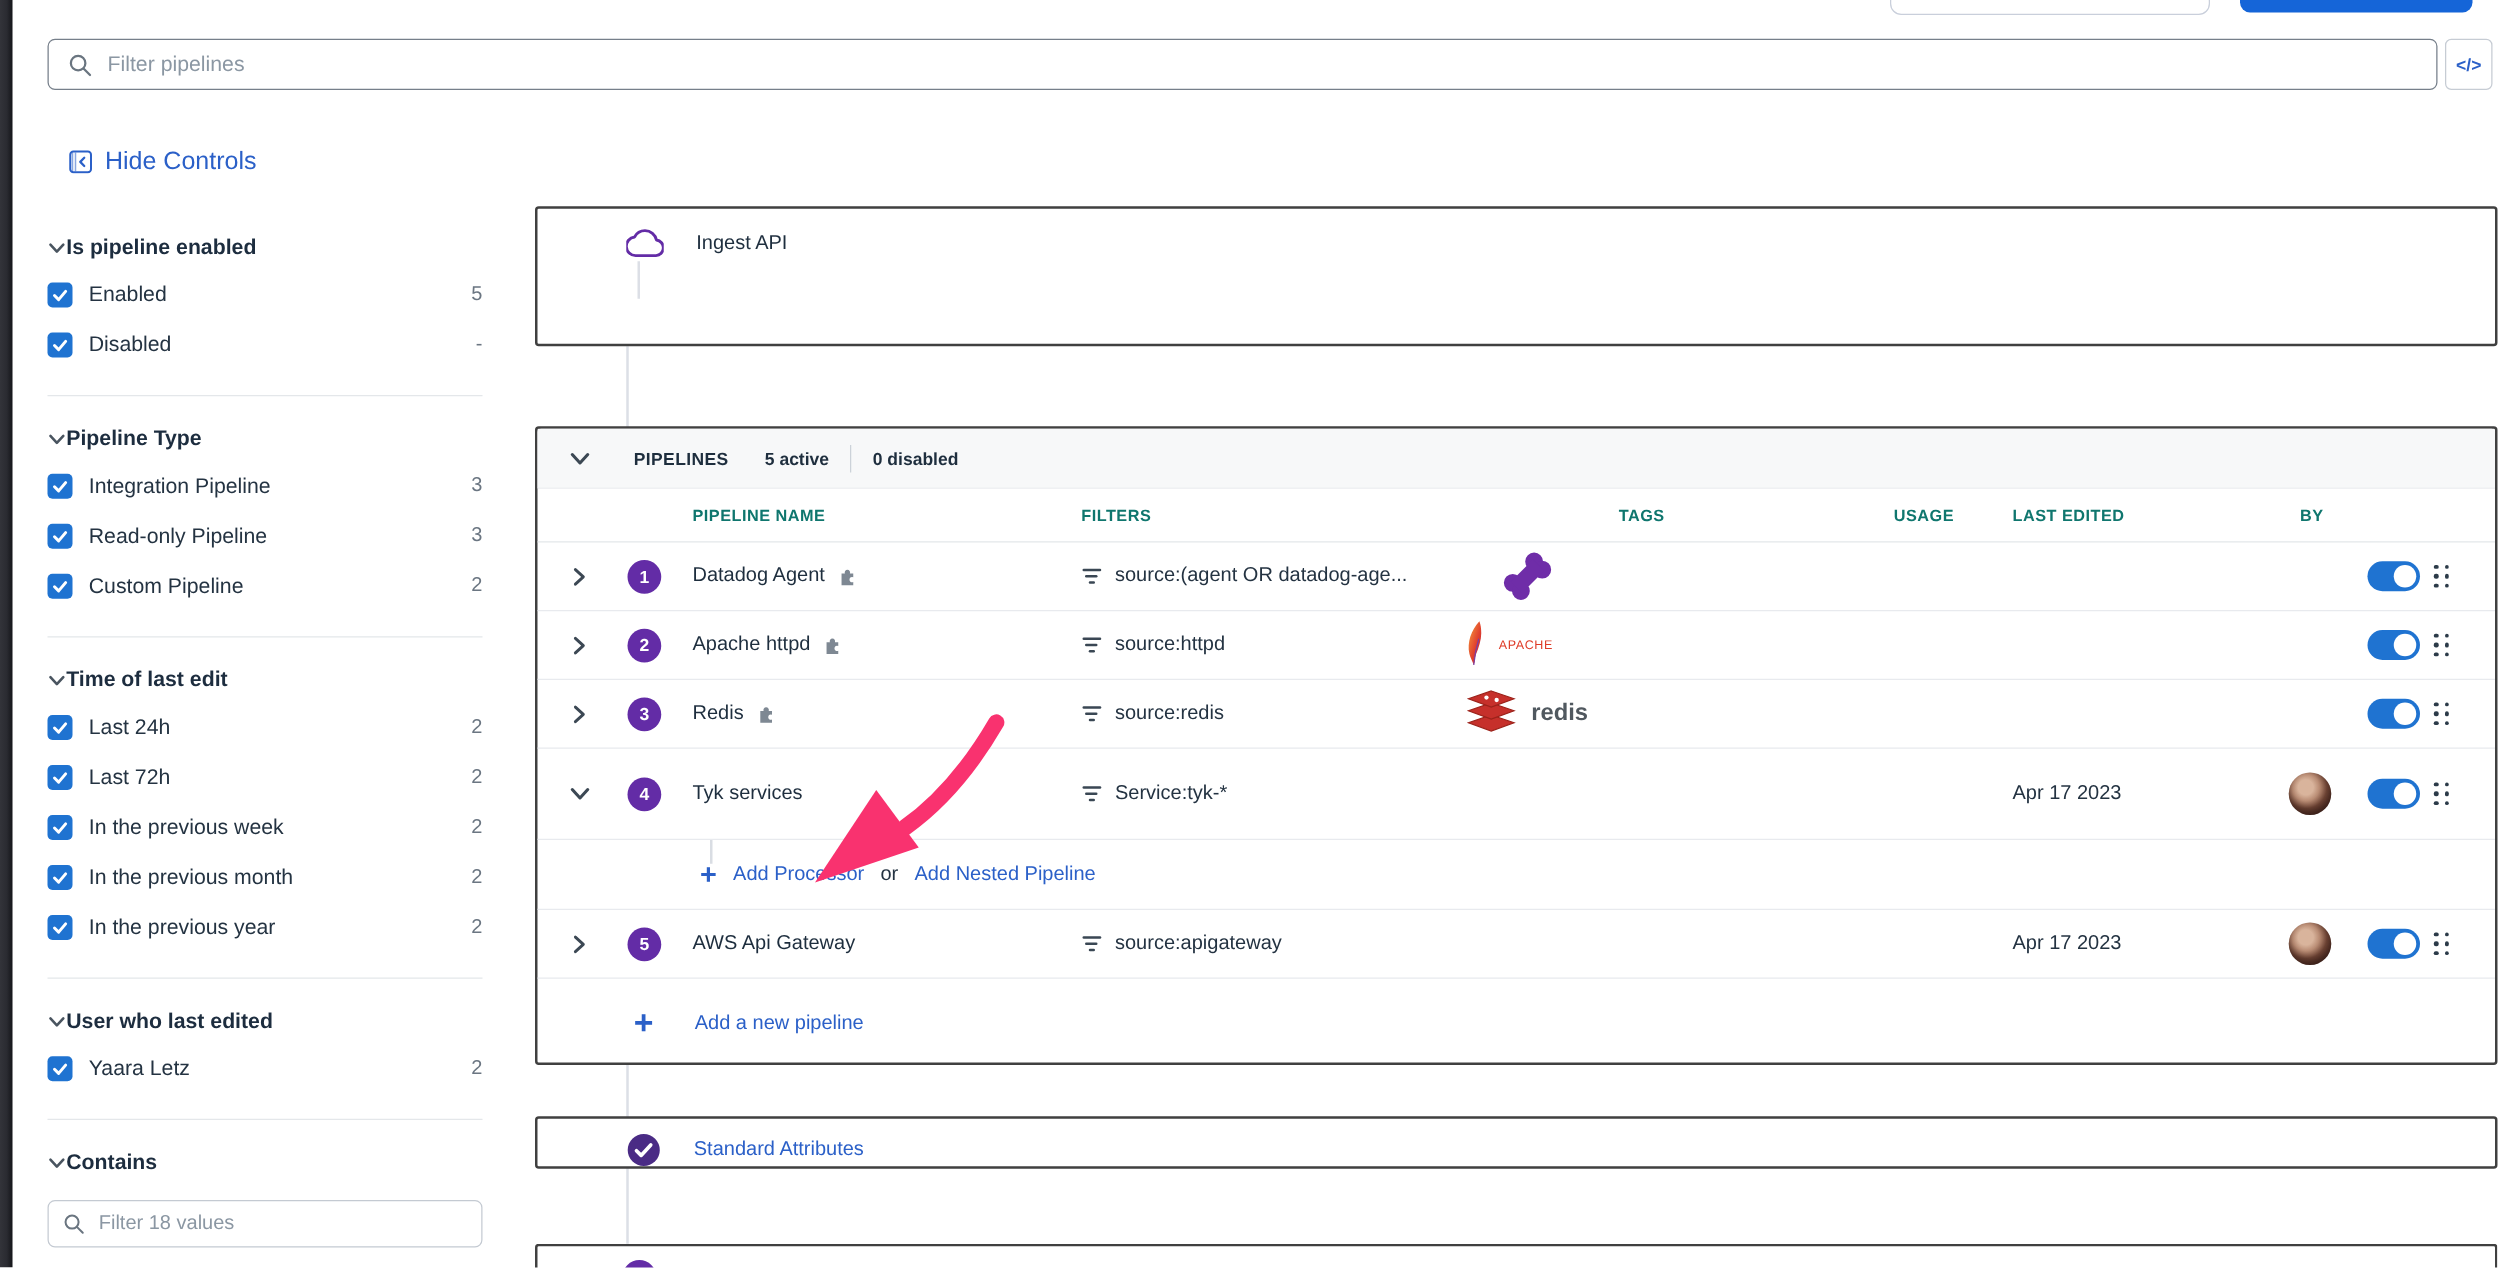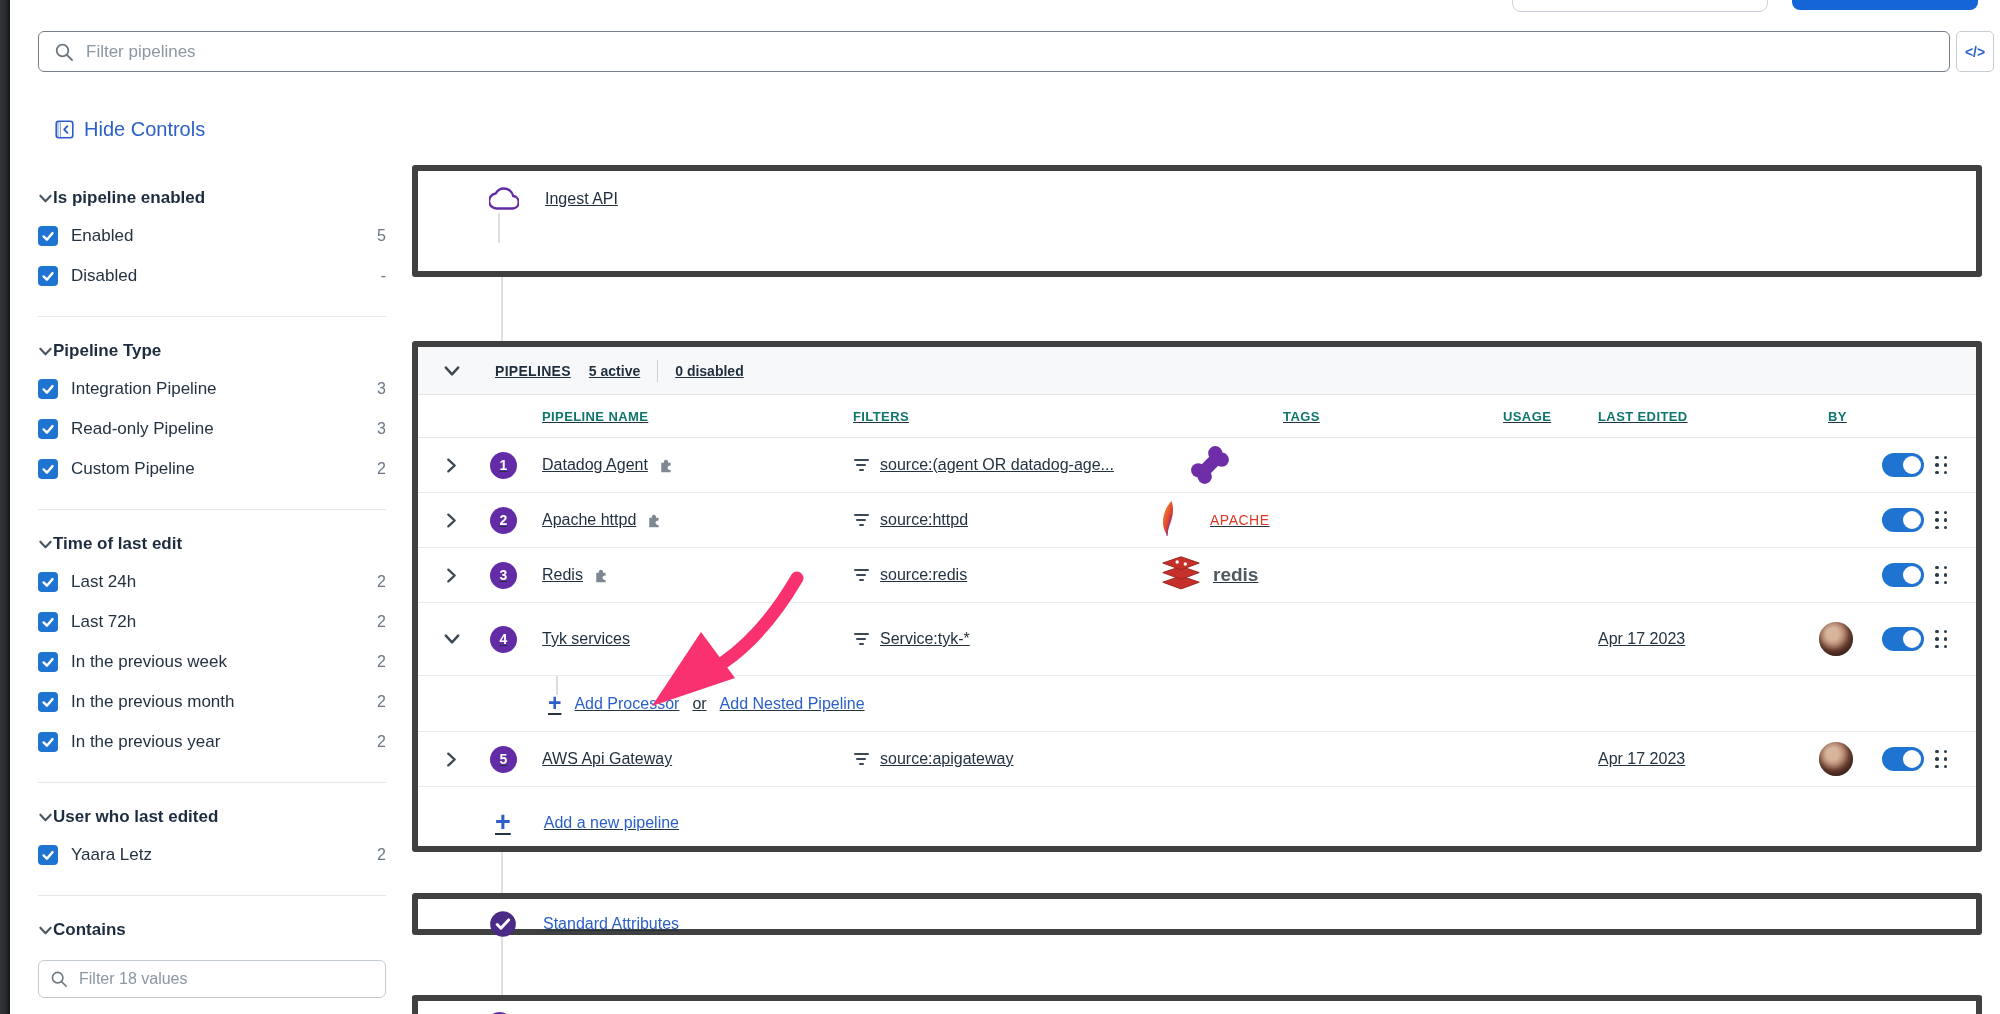--- a/index.html
+++ b/index.html
@@ -38,52 +38,52 @@
   .ctrl-label{font-size:17px;color:var(--text-dark);flex:1;}
   .ctrl-count{font-size:16px;color:var(--muted);}
   .ctrl-search{margin-top:12px;height:38px;border:1px solid #C4CAD2;border-radius:6px;display:flex;align-items:center;padding:0 11px;background:#fff;}
   .ctrl-search input{border:none;outline:none;flex:1;font-size:16px;font-family:inherit;margin-left:9px;color:var(--text-dark);}
   .ctrl-search input::placeholder{color:#8B97A3;}
 
   
   .connector{left:501px;top:277px;width:2px;height:718px;background:#DCDFE6;z-index:1;}
 
   
-  .card{left:412px;width:1570px;background:#fff;border:6px solid #404040;border-radius:3px;z-index:2;text-decoration:underline;}
+  .card{left:428px;width:1570px;background:#fff;border:2px solid #404040;border-radius:3px;z-index:2;}
   #card-flow{top:165px;height:112px;}
   #card-pipelines{top:341px;height:511px;}
   #card-std{top:893px;height:42px;}
   #card-next{top:995px;height:40px;border-bottom:none;overflow:hidden;}
   .flow-row{display:flex;align-items:center;height:55px;padding-left:71px;gap:26px;font-size:16px;color:#1E2E3E;}
   .flow-connector{position:absolute;left:80px;top:42px;width:2px;height:30px;background:#DCDFE6;}
   .std-row{display:flex;align-items:center;height:50px;padding-left:71px;gap:26px;font-size:16px;}
   .link{color:var(--link);cursor:pointer;}
 
   
   .pl-header{height:48px;background:#F7F8F9;border-bottom:1px solid var(--border);display:flex;align-items:center;border-radius:3px 3px 0 0;font-size:14px;font-weight:bold;color:#1E2E3E;}
   .pl-header .chev{margin-left:25px;width:22px;display:flex;cursor:pointer;}
   .pl-title{margin-left:30px;letter-spacing:.3px;}
-  .pl-active{margin-left:18px;}
+  .pl-active{margin-left:29px;}
   .pl-vsep{width:1px;height:22px;background:#CCD2D9;margin:0 17px;}
   .grid{display:grid;grid-template-columns:47px 52px 311px 305px 325px 115px 210px 70px 54px 1fr;align-items:center;padding-left:25px;}
   .col-header{height:43px;border-bottom:1px solid var(--border);font-size:13px;font-weight:bold;color:#0f766e;letter-spacing:.4px;}
   .ch-tags{padding-left:125px;}
   .ch-usage{padding-left:20px;}
   .ch-by{padding-left:20px;}
   .prow{border-bottom:1px solid #E8EAEE;}
   .h55{height:55px;} .h73{height:73px;}
   .num-badge{width:27px;height:27px;border-radius:50%;background:var(--purple);color:#fff;font-weight:bold;font-size:14px;display:flex;align-items:center;justify-content:center;}
   .name-cell{display:flex;align-items:center;gap:10px;font-size:16px;color:#1E2E3E;}
   .filter-cell{display:flex;align-items:center;gap:11px;font-size:16px;color:var(--text-dark);}
   .funnel{display:flex;flex-direction:column;align-items:center;gap:2.5px;width:16px;}
   .funnel span{display:block;height:2.4px;background:#3A4754;border-radius:1px;}
   .funnel span:nth-child(1){width:15px;} .funnel span:nth-child(2){width:10px;} .funnel span:nth-child(3){width:5px;}
   .tag-cell{display:flex;align-items:center;gap:9px;}
   .tag-datadog{padding-left:27px;}
-  .apache-text{color:var(--apache-red);font-size:14px;letter-spacing:.5px;margin-left:23px;}
+  .apache-text{color:var(--apache-red);font-size:10px;letter-spacing:.5px;}
   .redis-text{color:#50585F;font-size:19px;font-weight:bold;}
   .date-cell{font-size:16px;}
   .avatar{width:34px;height:34px;border-radius:50%;margin-left:11px;
           background:radial-gradient(circle at 40% 35%, #D9B49C 0 20%, #B98C74 36%, #6E4435 56%, #4A2A22 76%, #36201B 100%);
           box-shadow:inset 0 -4px 6px rgba(40,20,15,.45);}
   .toggle{width:42px;height:24px;border-radius:12px;background:var(--toggle);position:relative;margin-left:4px;cursor:pointer;}
   .toggle .knob{position:absolute;right:3px;top:3px;width:18px;height:18px;border-radius:50%;background:#fff;}
   .handle{display:grid;grid-template-columns:repeat(2,3.5px);grid-template-rows:repeat(3,3.5px);column-gap:5px;row-gap:4px;margin-left:3px;cursor:grab;}
   .handle i{width:3.5px;height:3.5px;border-radius:50%;background:#2C3B49;}
   .chev-btn{display:flex;cursor:pointer;}

